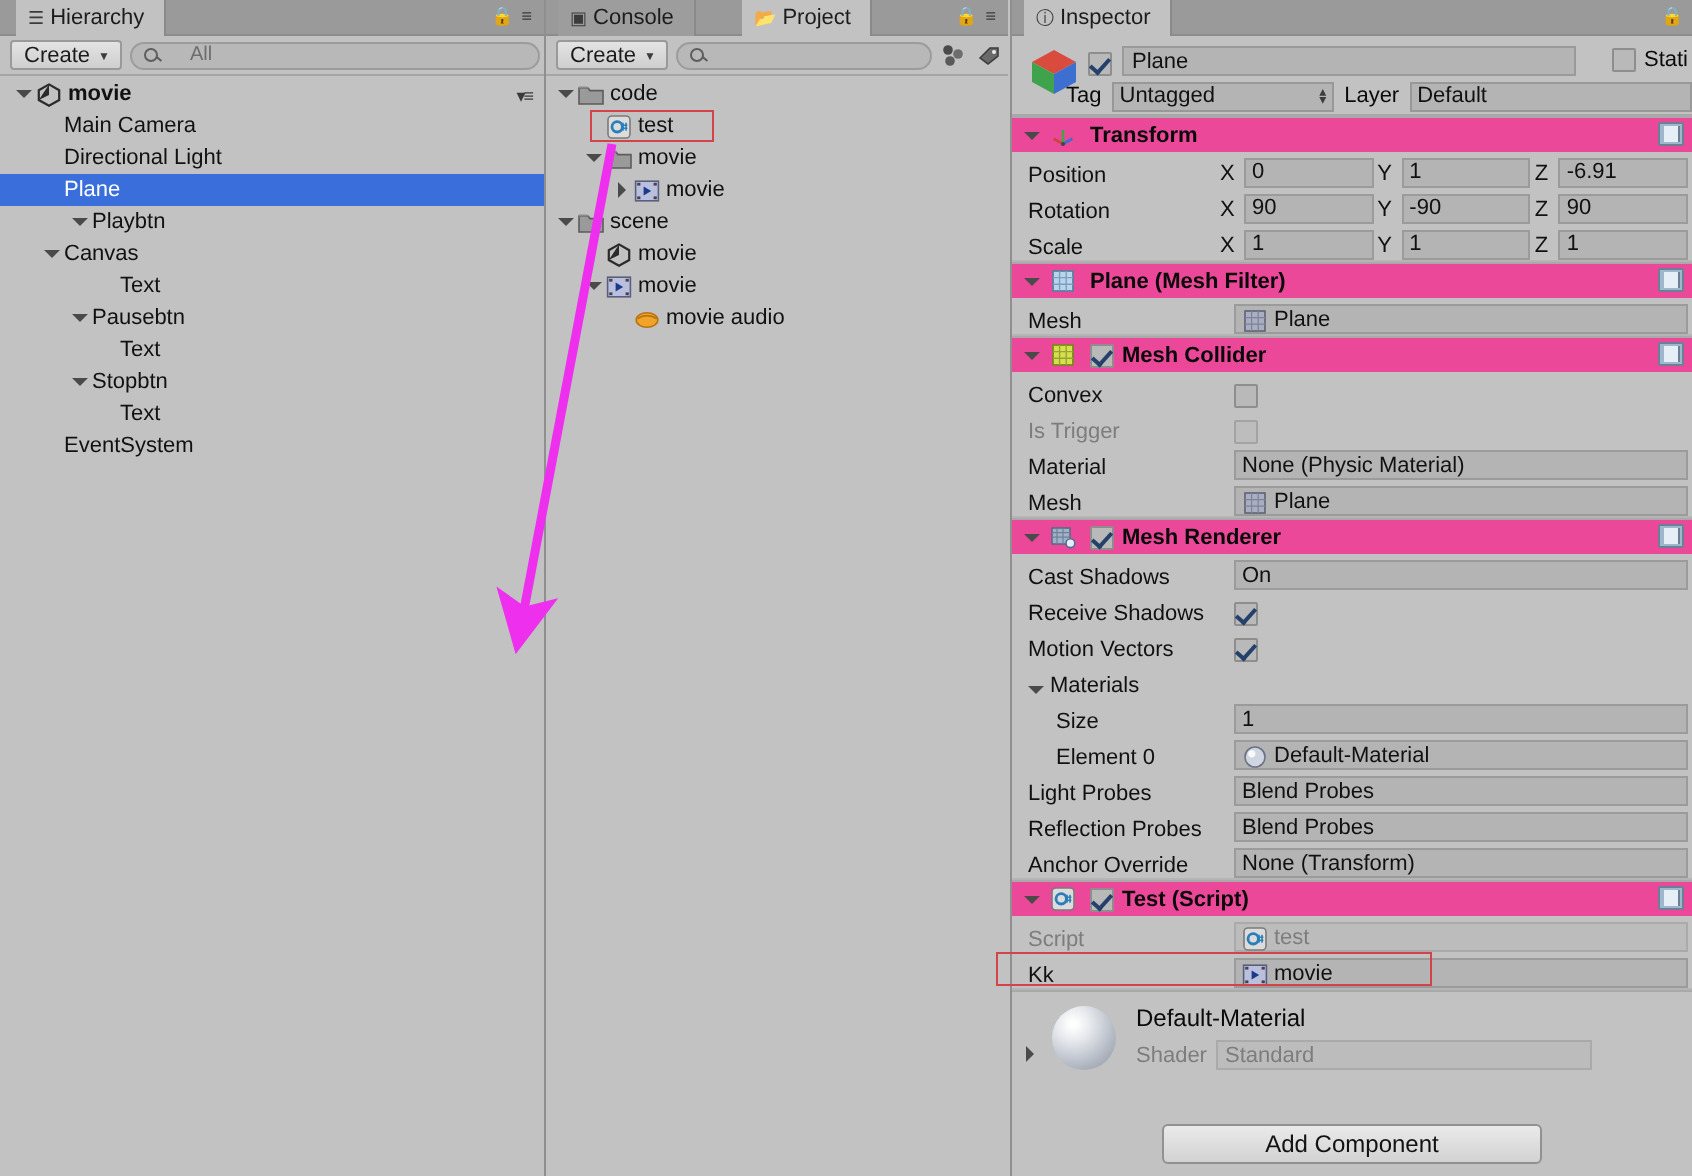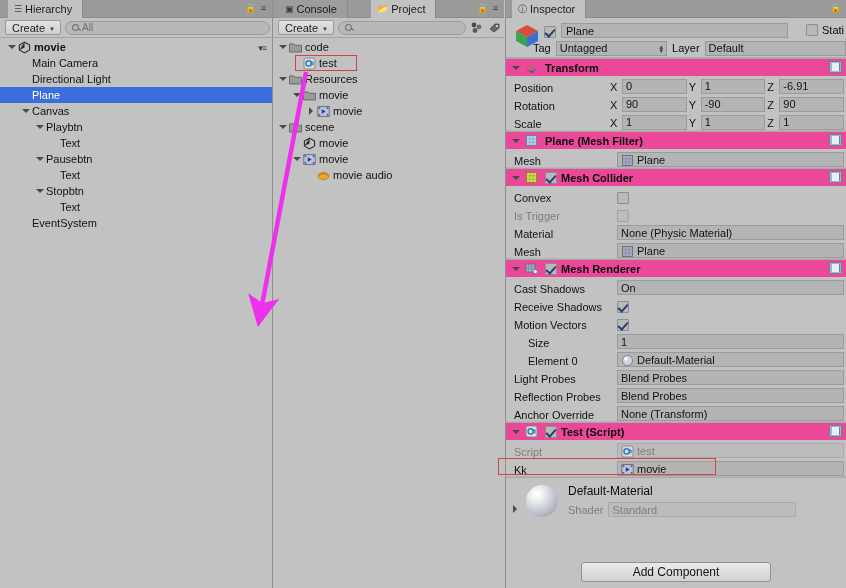--- a/index.html
+++ b/index.html
@@ -48,21 +48,21 @@
     background: linear-gradient(#e3e3e3, #cfcfcf);
     border: 1px solid #9a9a9a; border-radius: 2px;
     display: flex; align-items: center; gap: 4px;
     font-size: 11px; color: #1b1b1b;
   }
   .createbtn .car { font-size: 6px; color: #3c3c3c; transform: translateY(1px); }
   .searchbox {
     height: 14px; flex: 1; max-width: 200px;
     background: #b8b8b8;
     border: 1px solid #9c9c9c; border-radius: 7px;
-    display: flex; align-items: center; padding: 0 6px; gap: 3px;
+    display: flex; align-items: center; padding: 0 6px; gap: 16px;
     font-size: 10px; color: #6d6d6d;
   }
   .searchbox .mag {
     width: 7px; height: 7px; border: 1.2px solid #5d5d5d; border-radius: 50%;
     position: relative; flex: none;
   }
   .searchbox .mag::after {
     content: ""; position: absolute; width: 3px; height: 1.2px;
     background: #5d5d5d; right: -3px; bottom: 0; transform: rotate(40deg);
   }
@@ -265,28 +265,28 @@
           <span style="width: 22px; flex: 0 0 auto;"></span>
           <span class="foldarrow "></span>
           <span>Directional Light</span>
         </div>
         <div class="hrow sel">
           <span style="width: 22px; flex: 0 0 auto;"></span>
           <span class="foldarrow "></span>
           <span>Plane</span>
         </div>
         <div class="hrow">
+          <span style="width: 36px; flex: 0 0 auto;"></span>
+          <span class="foldarrow down"></span>
+          <span>Playbtn</span>
+        </div>
+        <div class="hrow">
           <span style="width: 22px; flex: 0 0 auto;"></span>
           <span class="foldarrow down"></span>
           <span>Canvas</span>
-        </div>
-        <div class="hrow">
-          <span style="width: 36px; flex: 0 0 auto;"></span>
-          <span class="foldarrow down"></span>
-          <span>Playbtn</span>
         </div>
         <div class="hrow">
           <span style="width: 50px; flex: 0 0 auto;"></span>
           <span class="foldarrow "></span>
           <span>Text</span>
         </div>
         <div class="hrow">
           <span style="width: 36px; flex: 0 0 auto;"></span>
           <span class="foldarrow down"></span>
           <span>Pausebtn</span>
@@ -367,29 +367,20 @@
           <span class="foldarrow "></span>
           <span class="ico"><svg width="13" height="13" viewBox="0 0 13 13">
               <rect x="1" y="1" width="11" height="11" rx="2" fill="#dcdcdc" stroke="#7b7b7b" stroke-width="0.8"></rect>
               <circle cx="5.6" cy="6.4" r="2.6" fill="none" stroke="#2a7fb8" stroke-width="1.4"></circle>
               <path d="M8.5 4.4 v4 M10 4.4 v4 M7.9 5.6 h2.8 M7.9 7.1 h2.8" stroke="#2a7fb8" stroke-width="0.8"></path>
             </svg></span>
           <span>test</span>
         </div>
         <div class="redbox" style="left: 22px; top: 16px; width: 62px; height: 16px;"></div>
         <div class="prow">
-          <span style="width: 6px; flex: 0 0 auto;"></span>
-          <span class="foldarrow down"></span>
-          <span class="ico"><svg width="13" height="13" viewBox="0 0 13 13">
-              <path d="M0.5 3 L5 3 L6 4.3 L12.5 4.3 L12.5 11 L0.5 11 Z" fill="#9a9a9a" stroke="#5c5c5c" stroke-width="0.8"></path>
-              <path d="M0.5 2.2 L4.6 2.2 L5.4 3.2 L0.5 3.2 Z" fill="#8a8a8a"></path>
-            </svg></span>
-          <span>Resources</span>
-        </div>
-        <div class="prow">
           <span style="width: 20px; flex: 0 0 auto;"></span>
           <span class="foldarrow down"></span>
           <span class="ico"><svg width="13" height="13" viewBox="0 0 13 13">
               <path d="M0.5 3 L5 3 L6 4.3 L12.5 4.3 L12.5 11 L0.5 11 Z" fill="#9a9a9a" stroke="#5c5c5c" stroke-width="0.8"></path>
               <path d="M0.5 2.2 L4.6 2.2 L5.4 3.2 L0.5 3.2 Z" fill="#8a8a8a"></path>
             </svg></span>
           <span>movie</span>
         </div>
         <div class="prow">
           <span style="width: 34px; flex: 0 0 auto;"></span>
@@ -610,20 +601,24 @@
             </div>
             <div class="frow">
               <span class="flabel">Receive Shadows</span>
               <span class="cb on"></span>
             </div>
             <div class="frow">
               <span class="flabel">Motion Vectors</span>
               <span class="cb on"></span>
             </div>
             <div class="frow">
+              <span class="tri down" style="margin-right: 2px;"></span>
+              <span>Materials</span>
+            </div>
+            <div class="frow">
               <span class="flabel ind">Size</span>
               <span class="fval objfield">
                 <span>1</span>
               </span>
             </div>
             <div class="frow">
               <span class="flabel ind">Element 0</span>
               <span class="fval objfield">
                 <span class="ico" style="width: 12px; height: 12px; margin-right: 1px;"><svg width="13" height="13" viewBox="0 0 13 13">
                     <circle cx="6.5" cy="6.5" r="5" fill="#cfd6e2" stroke="#6a7283" stroke-width="0.8"></circle>

